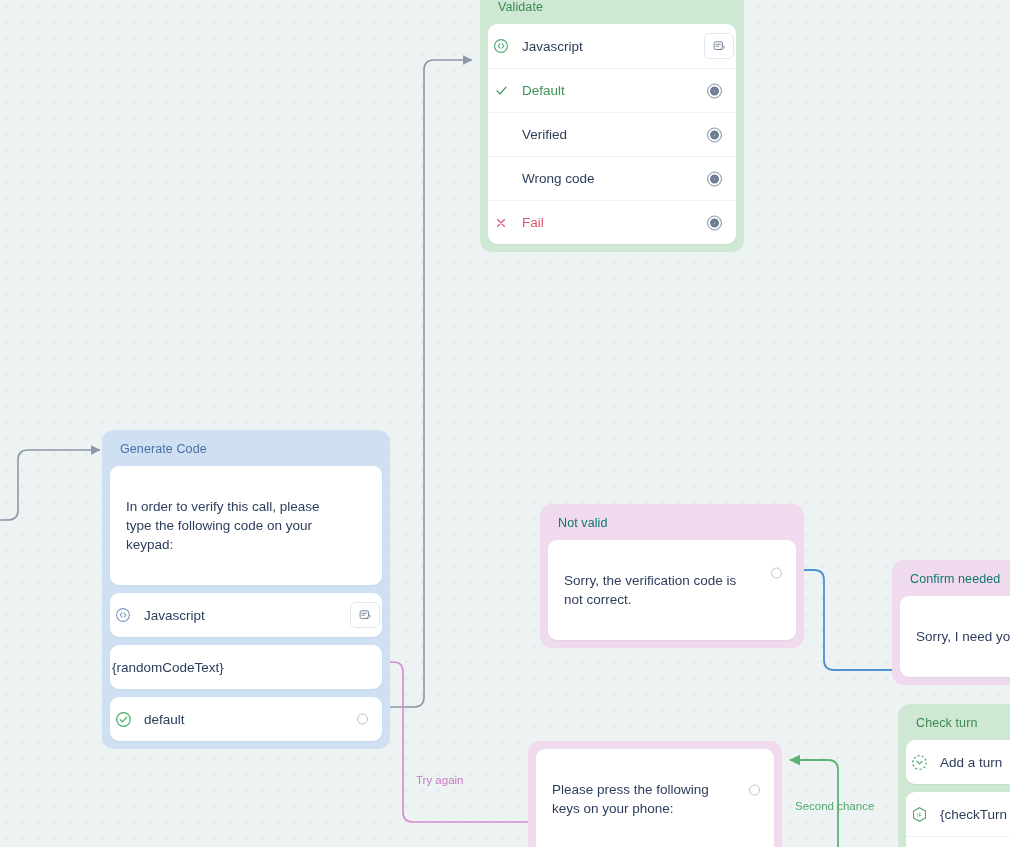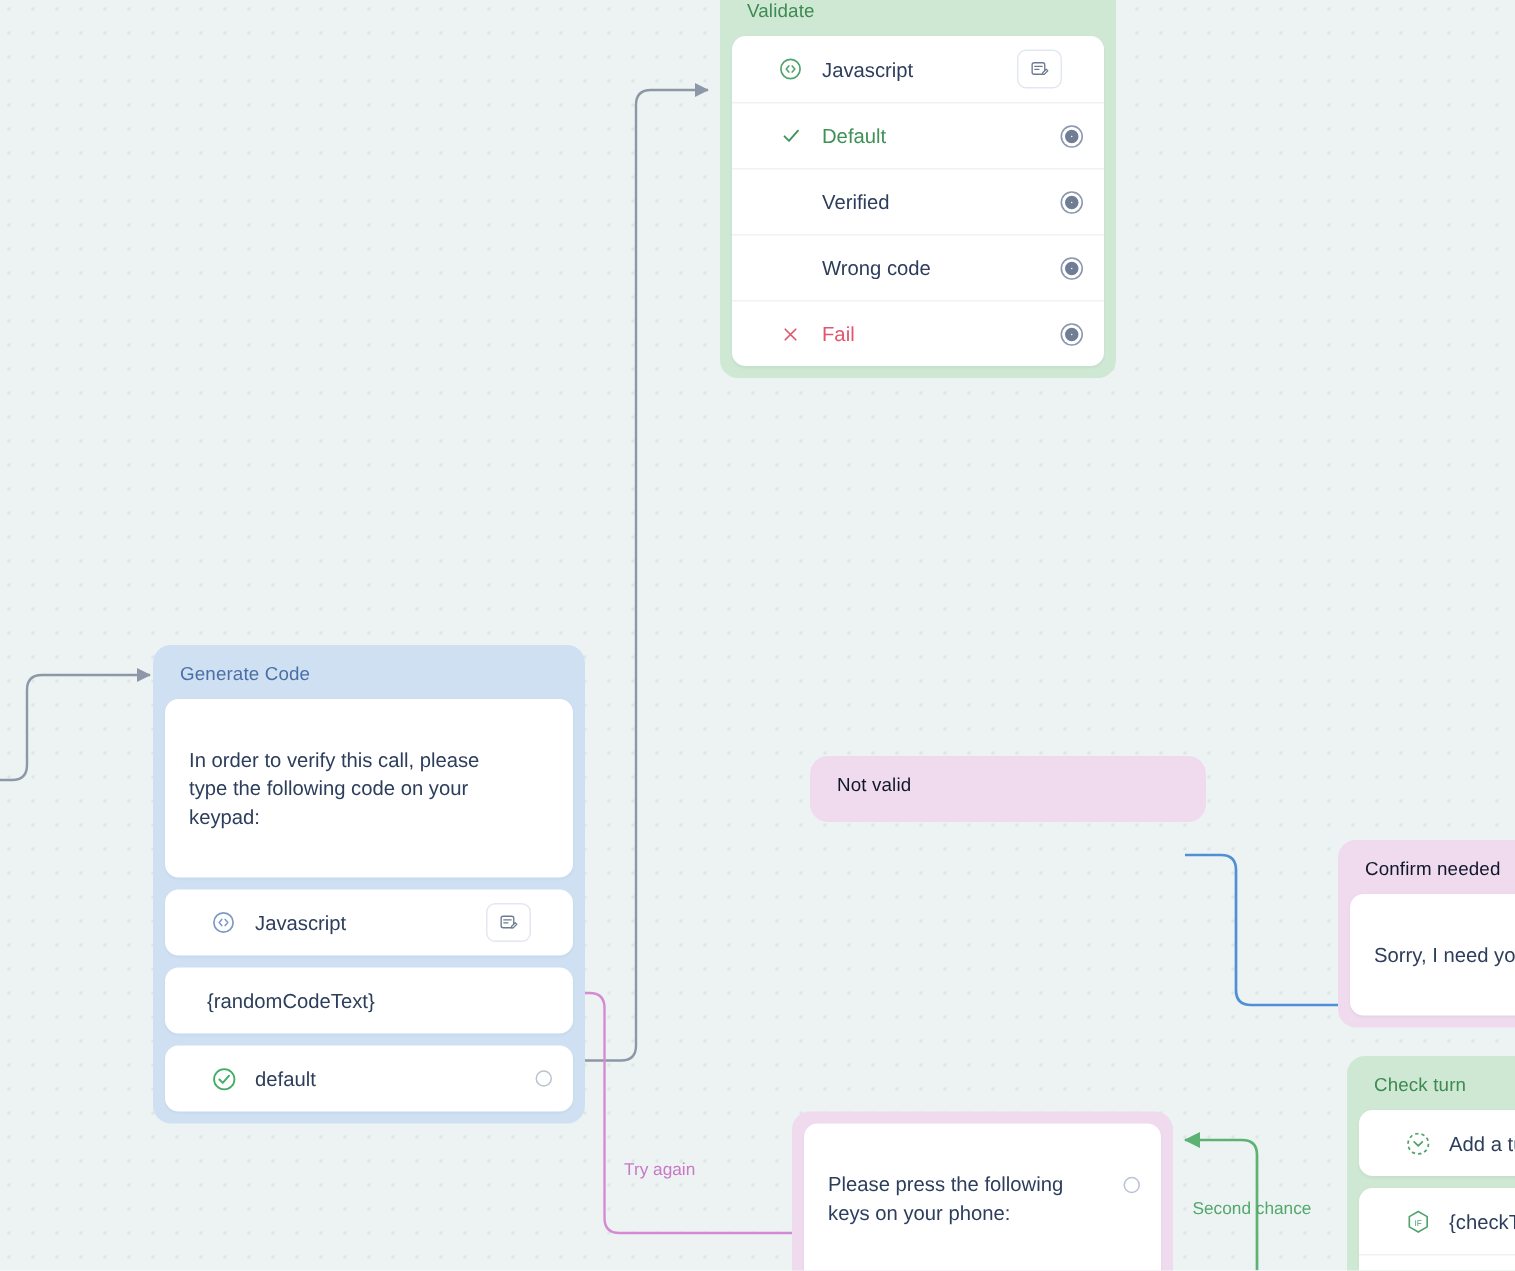--- a/index.html
+++ b/index.html
@@ -46,21 +46,21 @@
     margin-bottom: 8px;
     box-shadow: 0 1px 2px rgba(40,60,90,.06);
     position: relative;
   }
   .card:last-child { margin-bottom: 0; }
 
   .row {
     display: flex;
     align-items: center;
     height: 44px;
-    padding: 0 28px;
+    padding: 0 2px;
     box-sizing: border-box;
     position: relative;
   }
   .row + .row { border-top: 1px solid #eef1f6; }
   .row-label {
     font-size: 13.5px;
     color: #2d3e5c;
     flex: 1;
     white-space: nowrap;
     overflow: hidden;
@@ -96,21 +96,21 @@
     box-shadow: inset 0 0 0 2px #ffffff, inset 0 0 0 6px #6f7d95;
     width: 13px; height: 13px;
   }
 
   
   .n-green  { background: #cfe8d3; }
   .n-green  .node-title { color: #3d8a52; }
   .n-blue   { background: #cfe0f3; }
   .n-blue   .node-title { color: #4a6fa5; }
   .n-pink   { background: #f0daee; }
-  .n-pink   .node-title { color: #0f172a; }
+  .n-pink   .node-title { color: #0f766e; }
 
   .txt-green { color: #3f9157 !important; }
   .txt-red   { color: #e0566f !important; }
 
   
   .edit-btn {
     width: 28px; height: 24px;
     border: 1px solid #e3e8f0;
     border-radius: 6px;
     background: #fff;
@@ -255,20 +255,24 @@
             </svg>
         </span>
         <span class="row-label">default</span>
         <span class="port"></span>
       </div>
     </div>
   </div>
 
   <div class="node n-pink" style="left:540px; top:504px; width:264px;">
     <div class="node-title">Not valid</div>
+    <div class="card">
+      <div class="msgtext">Sorry, the verification code is not correct.</div>
+      <span class="port" style="top:33px;"></span>
+    </div>
   </div>
 
   <div class="node n-pink" style="left:892px; top:560px; width:264px;">
     <div class="node-title">Confirm needed</div>
     <div class="card">
       <div class="msgtext">Sorry, I need yo call.</div>
     </div>
   </div>
 
   <div class="node n-pink" style="left:528px; top:741px; width:254px;">

